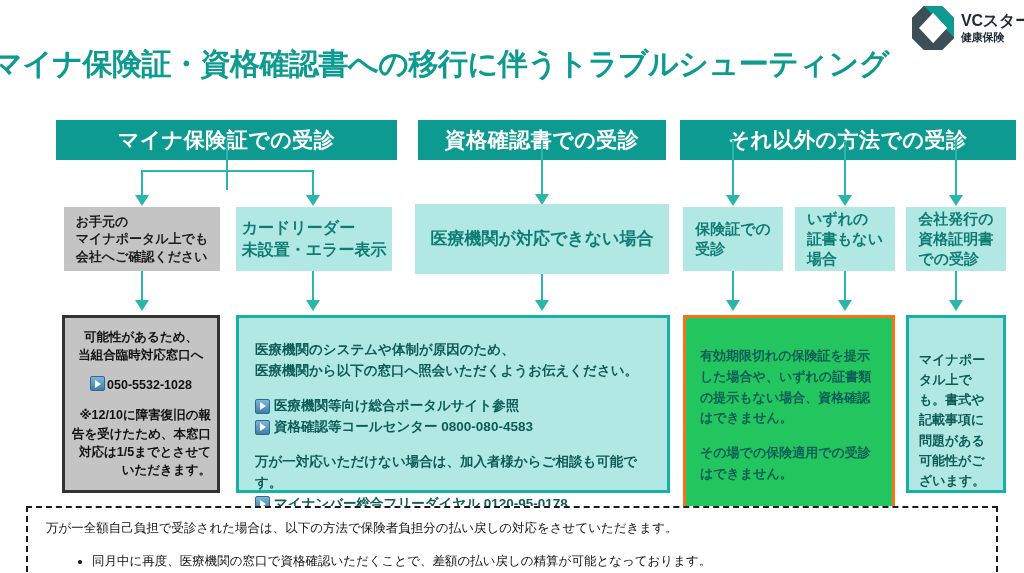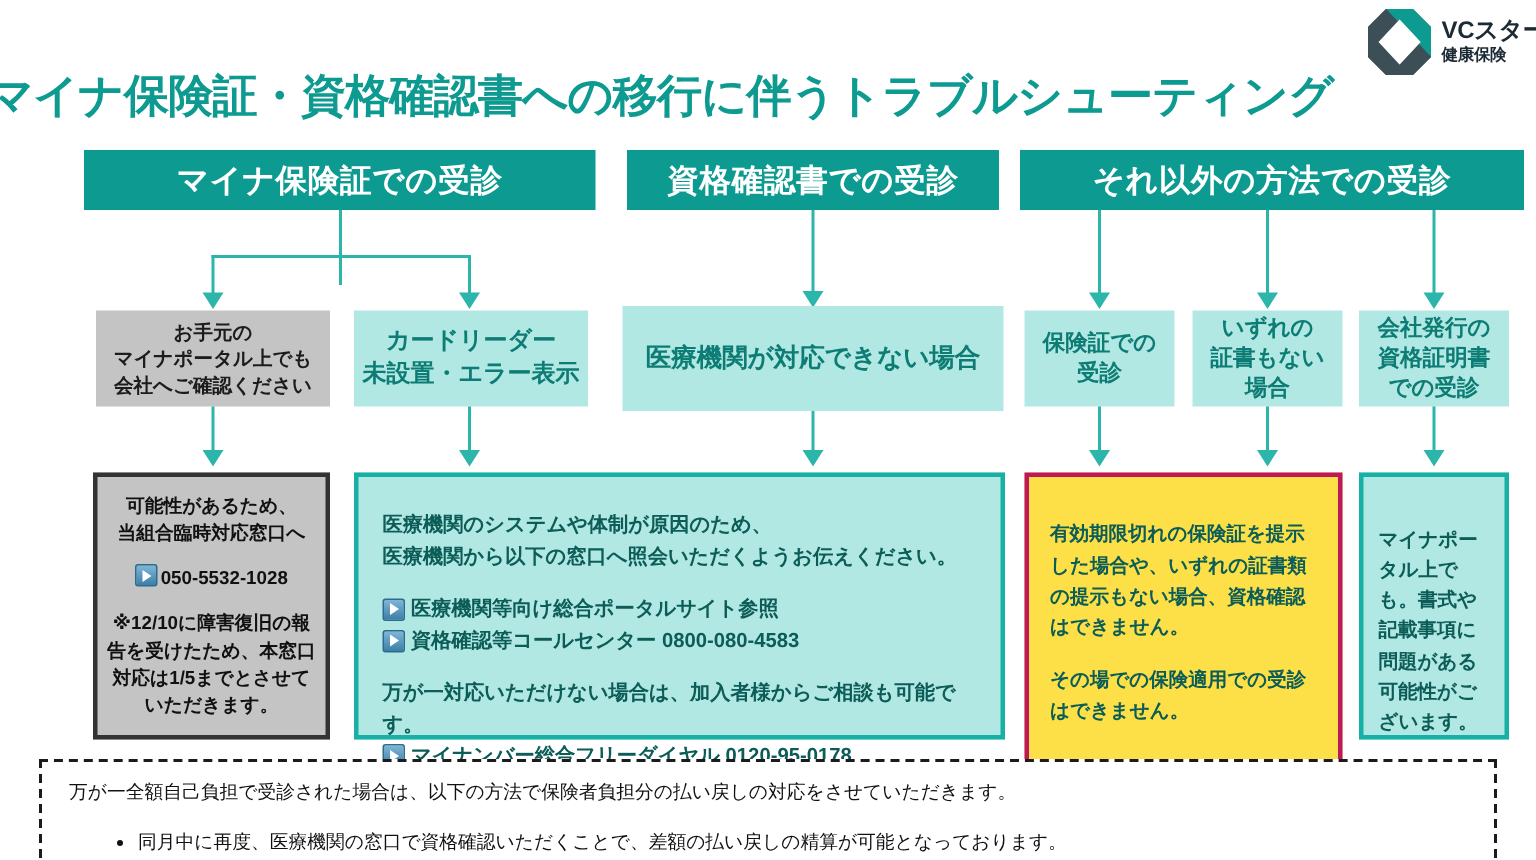--- a/index.html
+++ b/index.html
@@ -22,50 +22,50 @@
   .title{
     position:absolute;left:-8px;top:44px;width:900px;
     font-size:30px;font-weight:bold;color:#0d9a90;letter-spacing:-0.5px;
     white-space:nowrap;
   }
 
   
   .hdr{
     position:absolute;background:#0d9a90;color:#ffffff;
     display:flex;align-items:center;justify-content:center;
-    font-size:21px;font-weight:bold;letter-spacing:.5px;height:40px;
+    font-size:21px;font-weight:bold;letter-spacing:.5px;height:40px;margin-top:20px;
   }
   #hdr-0{left:56px;top:100px;width:341px;}
   #hdr-1{left:418px;top:100px;width:248px;}
   #hdr-2{left:680px;top:100px;width:336px;}
 
   
-  .b2{position:absolute;display:flex;align-items:center;justify-content:center;text-align:center;
+  .b2{position:absolute;display:flex;align-items:center;justify-content:center;
       font-weight:bold;line-height:1.35;}
   .b2.gray{background:#c4c4c4;color:#1c1c1c;font-size:13px;}
   .b2.teal{background:#b2e8e4;color:#0d7c74;}
   #box2-0{left:64px;top:207px;width:156px;height:64px;}
   #box2-1{left:236px;top:207px;width:156px;height:64px;font-size:16px;}
   #box2-2{left:415px;top:204px;width:254px;height:70px;font-size:17px;}
   #box2-3{left:683px;top:207px;width:100px;height:64px;font-size:15px;}
   #box2-4{left:795px;top:207px;width:100px;height:64px;font-size:15px;}
   #box2-5{left:906px;top:207px;width:100px;height:64px;font-size:15px;}
 
   
   .b3{position:absolute;box-sizing:border-box;}
   #box3-0{left:62px;top:315px;width:158px;height:178px;background:#c4c4c4;border:3px solid #333333;
           padding:10px 6px;text-align:center;font-size:12.5px;font-weight:bold;color:#111;line-height:1.45;}
   #box3-1{left:236px;top:315px;width:434px;height:178px;background:#b2e8e4;border:3px solid #17b0a4;
           padding:22px 16px;font-size:13.5px;font-weight:bold;color:#0c5c57;line-height:1.55;}
-  #box3-2{left:683px;top:315px;width:212px;height:224px;background:#fde047;border:3px solid #be185d;
+  #box3-2{left:683px;top:315px;width:212px;height:224px;background:#22c55e;border:3px solid #f97316;
           padding:28px 14px;font-size:13px;font-weight:bold;color:#0c5c57;line-height:1.6;}
   #box3-3{left:906px;top:315px;width:100px;height:178px;background:#b2e8e4;border:3px solid #17b0a4;
           padding:32px 10px;font-size:13px;font-weight:bold;color:#0c5c57;line-height:1.55;}
   .phone-line{margin-top:12px;display:flex;justify-content:center;gap:2px;}
-  .note-line{margin-top:12px;}
+  .note-line{margin-top:12px;text-align:right;}
   .para{margin:0 0 14px 0;}
   .para:last-child{margin-bottom:0;}
   .linkrow{display:flex;align-items:center;gap:4px;}
   .pbul{display:inline-block;width:13px;height:13px;flex:0 0 13px;border-radius:2px;
         background:linear-gradient(#7fb6d6,#3d7fa8);border:1px solid #2d6a90;position:relative;}
   .pbul::after{content:"";position:absolute;left:4px;top:2.5px;
         border-left:6px solid #ffffff;border-top:4px solid transparent;border-bottom:4px solid transparent;}
 
   
   .ln{position:absolute;background:#2bb5ab;}

